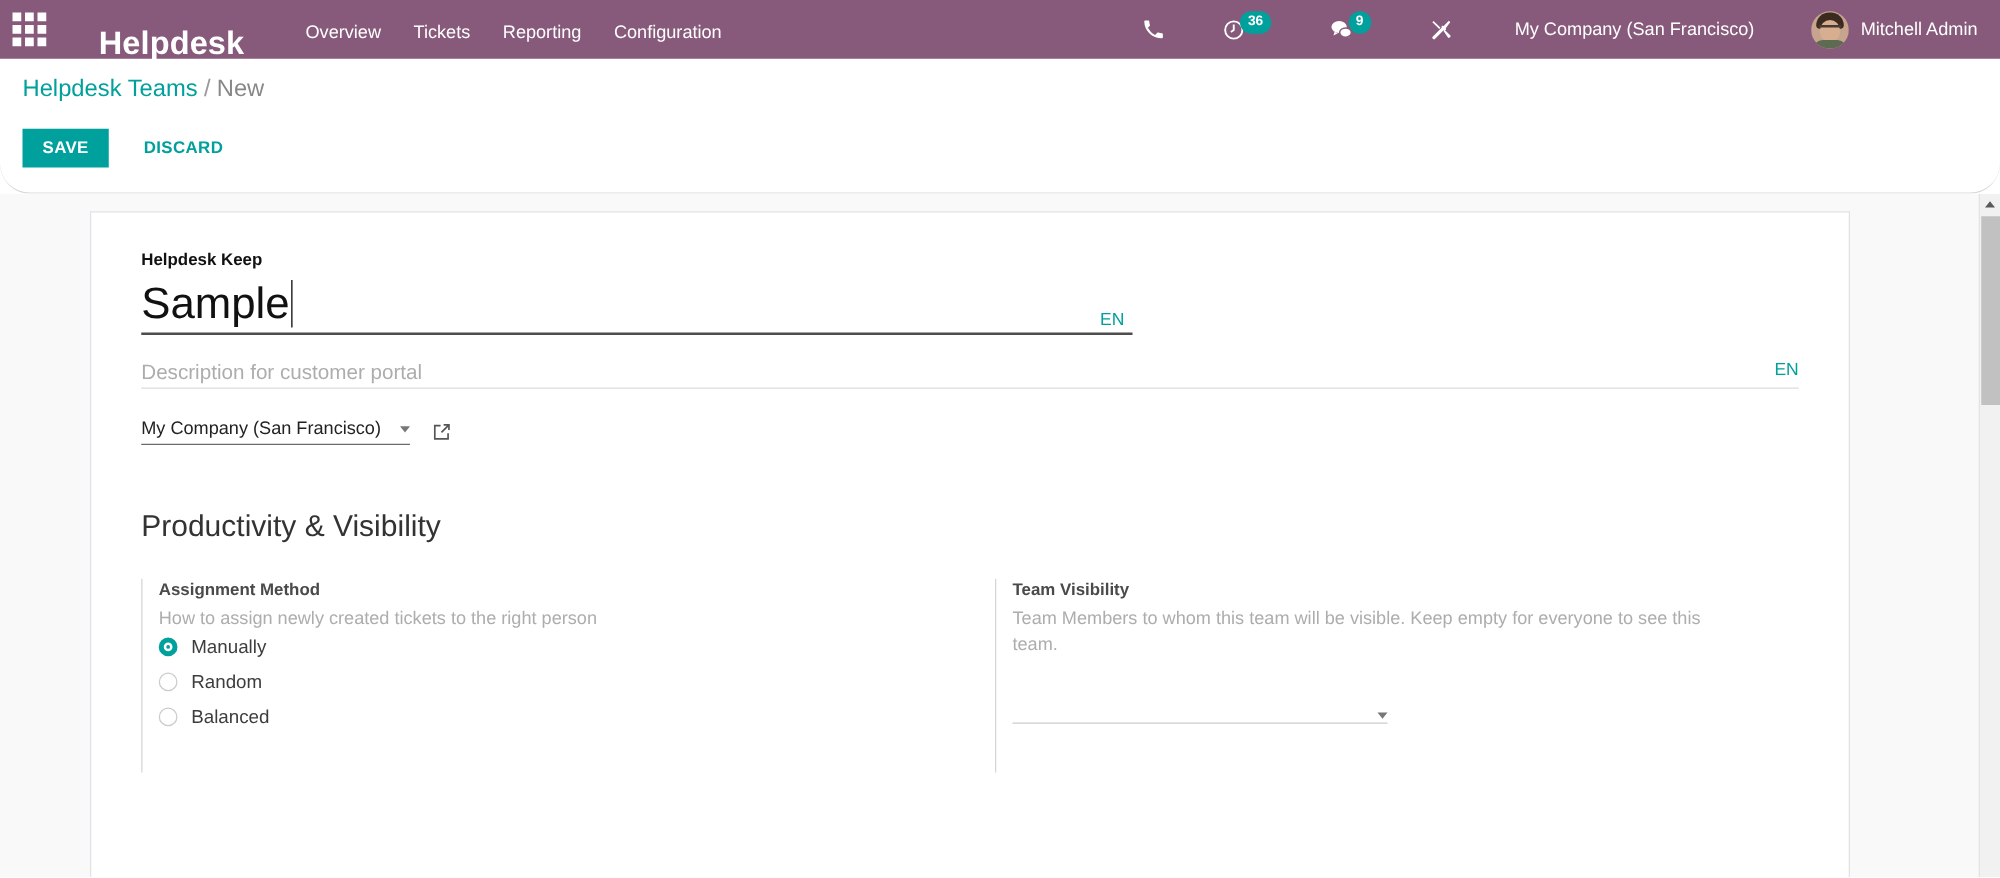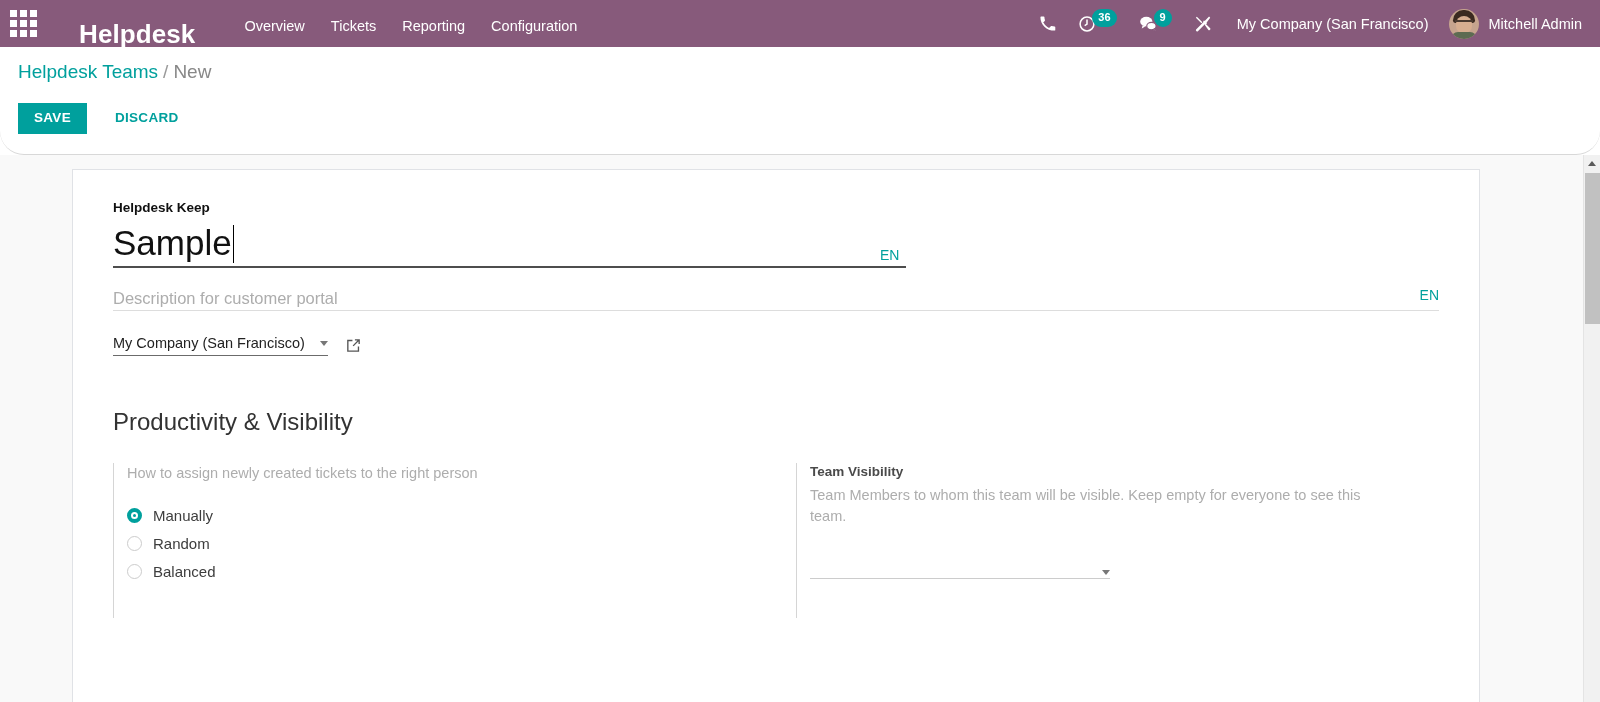--- a/index.html
+++ b/index.html
@@ -52,20 +52,21 @@
     cursor: pointer;
     line-height: 1;
   }
 
   .nav-right {
     margin-left: auto;
     display: flex;
     align-items: center;
     height: 47px;
     padding-right: 10px;
+    gap: 25px;
   }
   .nav-icon {
     position: relative;
     display: flex; align-items: center; justify-content: center;
     height: 47px;
     padding: 0 11px;
     cursor: pointer;
   }
   .nav-icon svg { display: block; }
   .badge {
@@ -325,21 +326,21 @@
     margin-bottom: 4px;
     line-height: 1.3;
   }
   .grp-help {
     font-size: 14.5px;
     color: #adadad;
     line-height: 1.45;
     max-width: 590px;
   }
 
-  .radio-list { margin-top: 24px; }
+  .radio-list { margin-top: 4px; }
   .radio-item {
     display: flex;
     align-items: center;
     gap: 11px;
     margin-bottom: 13px;
     cursor: pointer;
   }
   .radio {
     width: 15px; height: 15px;
     border-radius: 50%;
@@ -531,20 +532,21 @@
           </svg>
         </span>
       </div>
 
       <div class="section-title">Productivity &amp; Visibility</div>
 
       <div class="two-col">
 
         <div class="col-left">
           <div class="grp">
+            <div class="grp-title">Assignment Method</div>
             <div class="grp-help">How to assign newly created tickets to the right person</div>
 
             <div class="radio-list">
               <div class="radio-item">
                 <span class="radio checked"></span>
                 <span class="radio-label">Manually</span>
               </div>
               <div class="radio-item">
                 <span class="radio"></span>
                 <span class="radio-label">Random</span>

